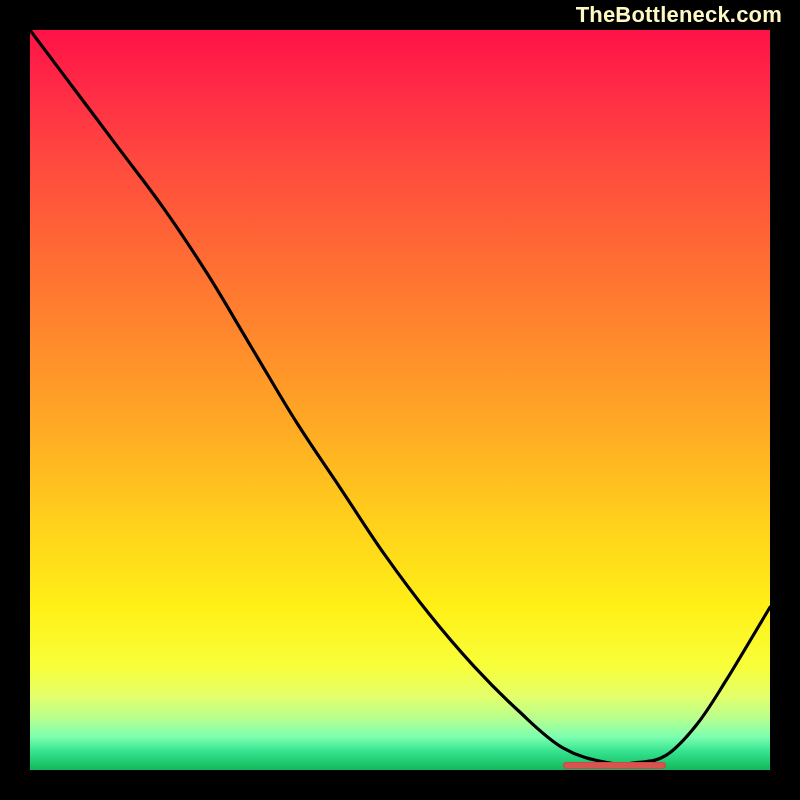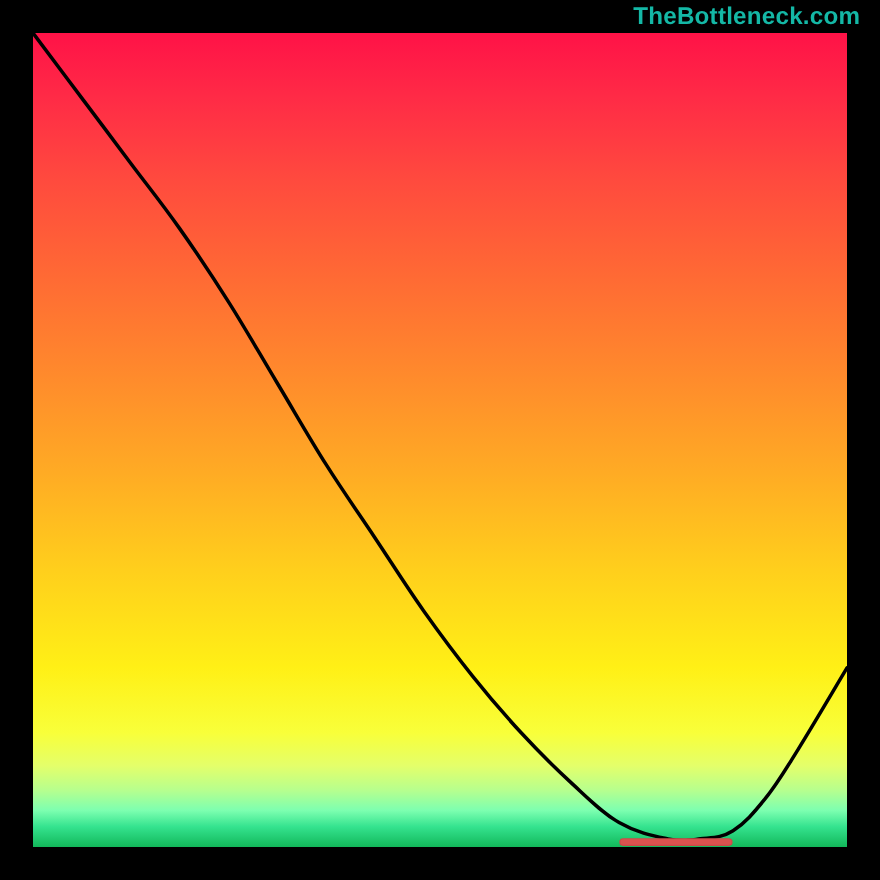--- a/index.html
+++ b/index.html
@@ -14,21 +14,21 @@
   .frame {
     position: relative;
     width: 800px;
     height: 800px;
     background: #000;
   }
   .watermark {
     position: absolute;
     top: 2px;
     right: 18px;
-    color: #14b8a6;
+    color: #fef9c3;
     font-size: 22px;
     font-weight: 600;
     letter-spacing: 0.2px;
     user-select: none;
   }
   .plot {
     position: absolute;
     left: 30px;
     top: 30px;
     width: 740px;

